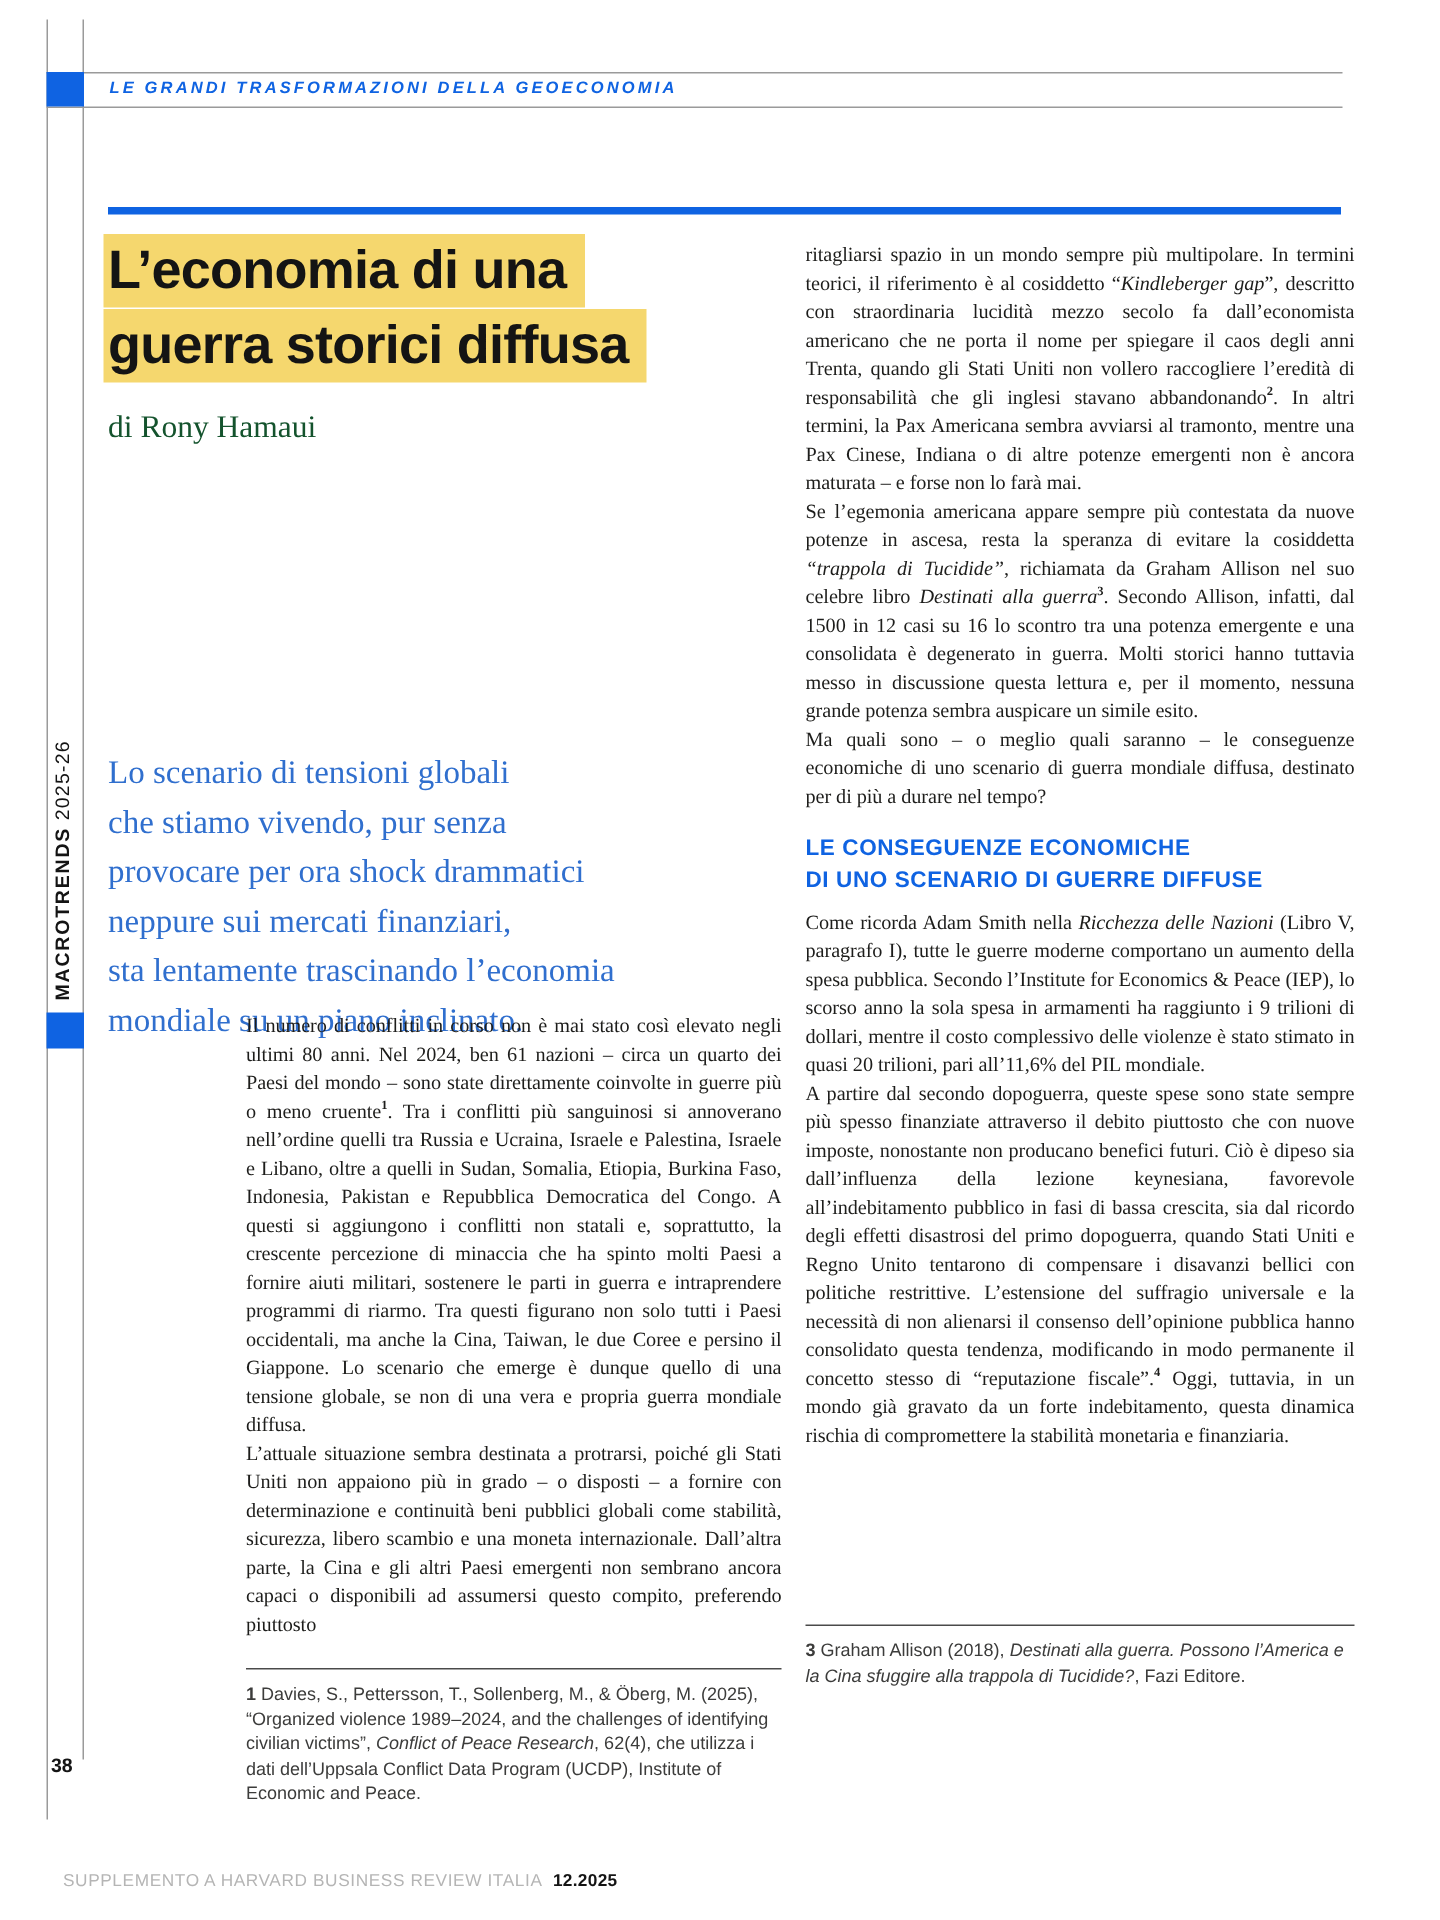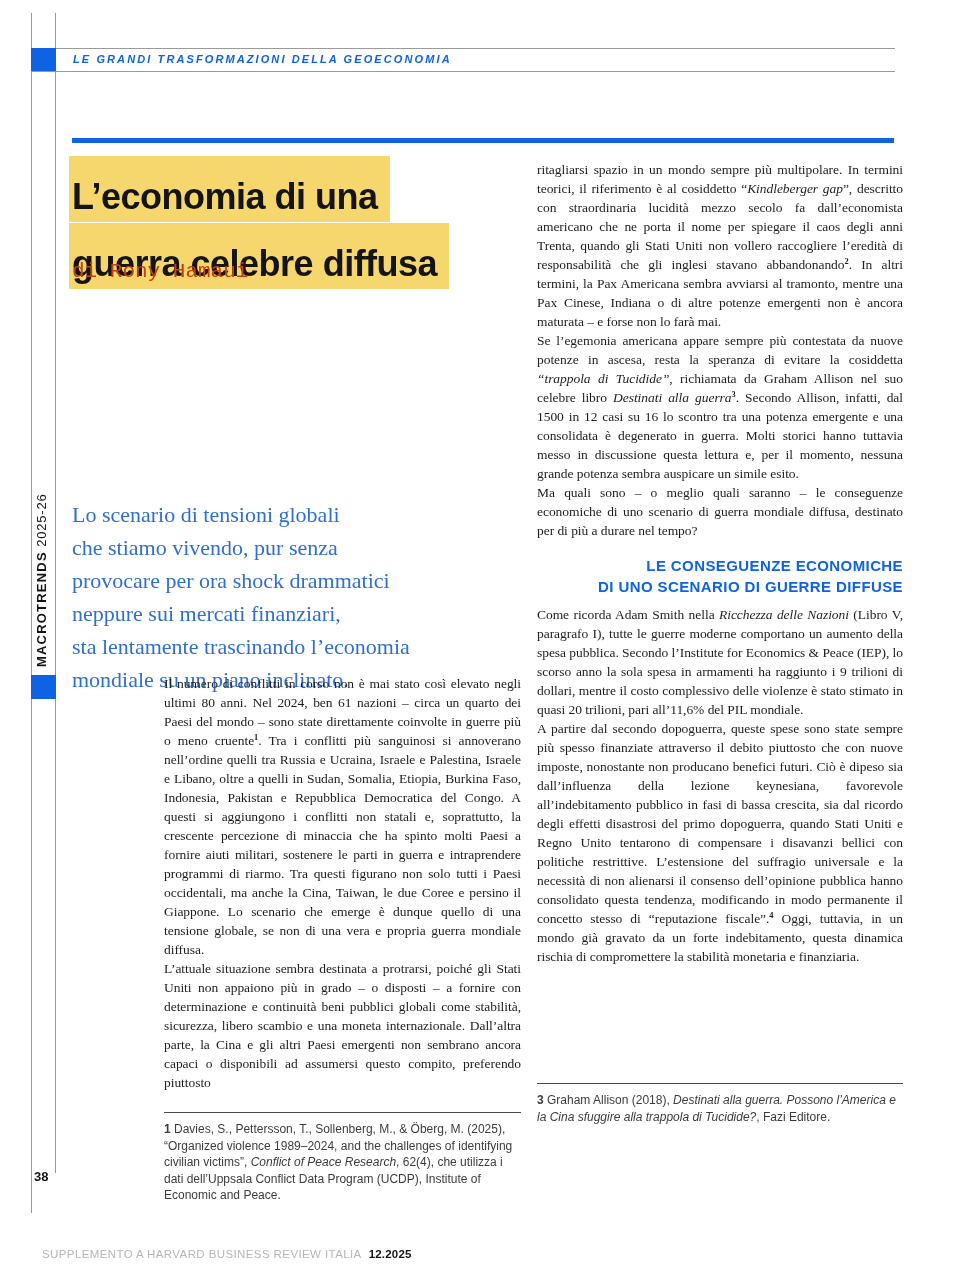--- a/index.html
+++ b/index.html
@@ -25,39 +25,39 @@
   .kicker-line-bottom{position:absolute;left:31px;top:71px;width:864px;height:1px;background:var(--rule-gray);}
   .kicker-square{position:absolute;left:31px;top:48px;width:25px;height:23px;background:var(--accent);}
   .kicker-label{
     position:absolute;left:73px;top:53px;
     font-weight:700;font-size:11px;letter-spacing:2.1px;color:var(--accent);font-style:italic;
   }
   
   .top-rule{position:absolute;left:72px;top:138px;width:822px;height:5px;background:var(--accent);}
   
   .title{position:absolute;left:69px;top:156px;font-weight:700;font-size:36px;line-height:45px;letter-spacing:-0.5px;color:#141414;}
-  .title .hl{display:table;background:var(--highlight);padding:18px 12px 3px 3px;margin-bottom:1px;white-space:nowrap;}
-  .byline{position:absolute;left:72px;top:260px;font-family:Liberation Mono, monospace;font-size:21px;color:#c2410c;}
+  .title .hl{display:table;background:var(--highlight);padding:1px 12px 3px 3px;margin-bottom:1px;white-space:nowrap;}
+  .byline{position:absolute;left:72px;top:272px;font-family:Liberation Serif, serif;font-size:21px;color:#14532d;}
   
   .lede{
     position:absolute;left:72px;top:498px;width:460px;
     font-family:"Liberation Serif",serif;font-size:22px;line-height:33px;
     color:var(--lede-blue);white-space:pre-line;
   }
   
   .body-text{
     font-family:"Liberation Serif",serif;font-size:13.5px;line-height:19px;
     text-align:justify;color:var(--text);letter-spacing:-0.05px;
     hyphens:auto;-webkit-hyphens:auto;
   }
   .left-body{position:absolute;left:164px;top:674px;width:357px;height:433px;overflow:hidden;}
   .right-col{position:absolute;left:537px;top:160px;width:366px;height:916px;overflow:hidden;}
   .section-heading{
     font-family:"Liberation Sans",sans-serif;font-weight:700;font-size:15px;line-height:21px;
-    letter-spacing:0.4px;color:var(--accent);white-space:pre-line;text-align:right;
+    letter-spacing:0.4px;color:var(--accent);white-space:pre-line;text-align:left;
     margin:15px 0 8px 0;
   }
   .it{font-style:italic;}
   .bd{font-weight:700;}
   sup{font-size:62%;vertical-align:super;line-height:0;font-weight:700;}
   
   .fn-sep{position:absolute;height:1px;background:#4a4a4a;}
   .fn-sep-left{left:164px;top:1112px;width:357px;}
   .fn-sep-right{left:537px;top:1083px;width:366px;}
   .footnotes{
@@ -93,21 +93,21 @@
 
   <div class="kicker-line-top"></div>
   <div class="kicker-line-bottom"></div>
   <div class="kicker-square"></div>
   <div class="kicker-label">LE GRANDI TRASFORMAZIONI DELLA GEOECONOMIA</div>
 
   <div class="top-rule"></div>
 
   <h1 class="title">
     <span class="hl">L’economia di una</span>
-    <span class="hl">guerra celebre diffusa</span>
+    <span class="hl">guerra storici diffusa</span>
   </h1>
   <div class="byline">di Rony Hamaui</div>
 
   <div class="lede">Lo scenario di tensioni globali
 che stiamo vivendo, pur senza
 provocare per ora shock drammatici
 neppure sui mercati finanziari,
 sta lentamente trascinando l’economia
 mondiale su un piano inclinato.</div>
 

